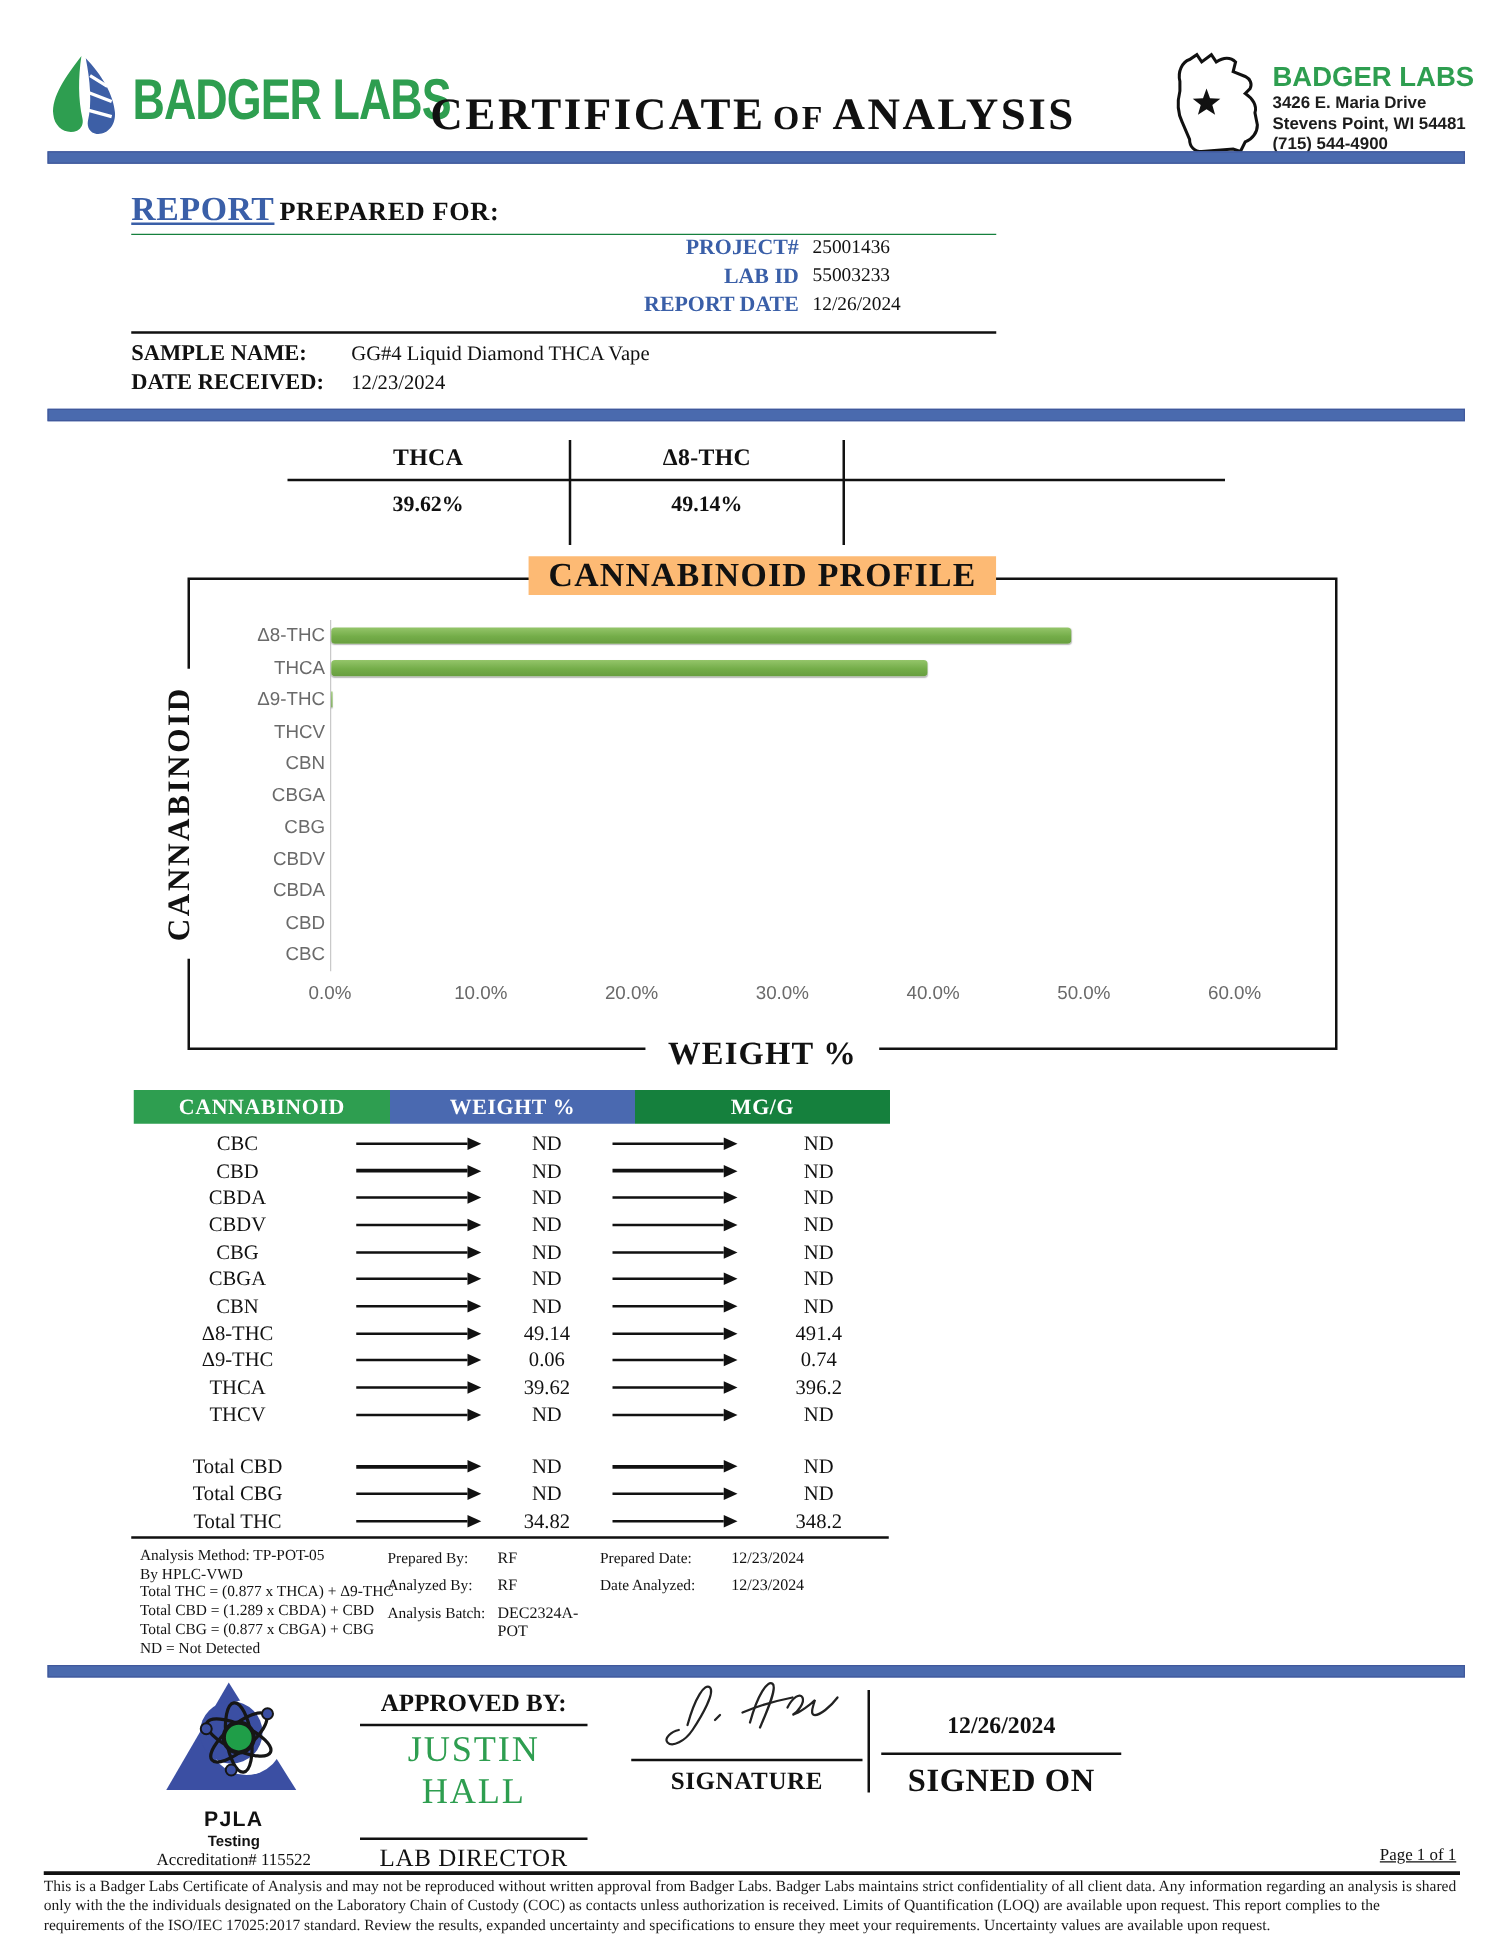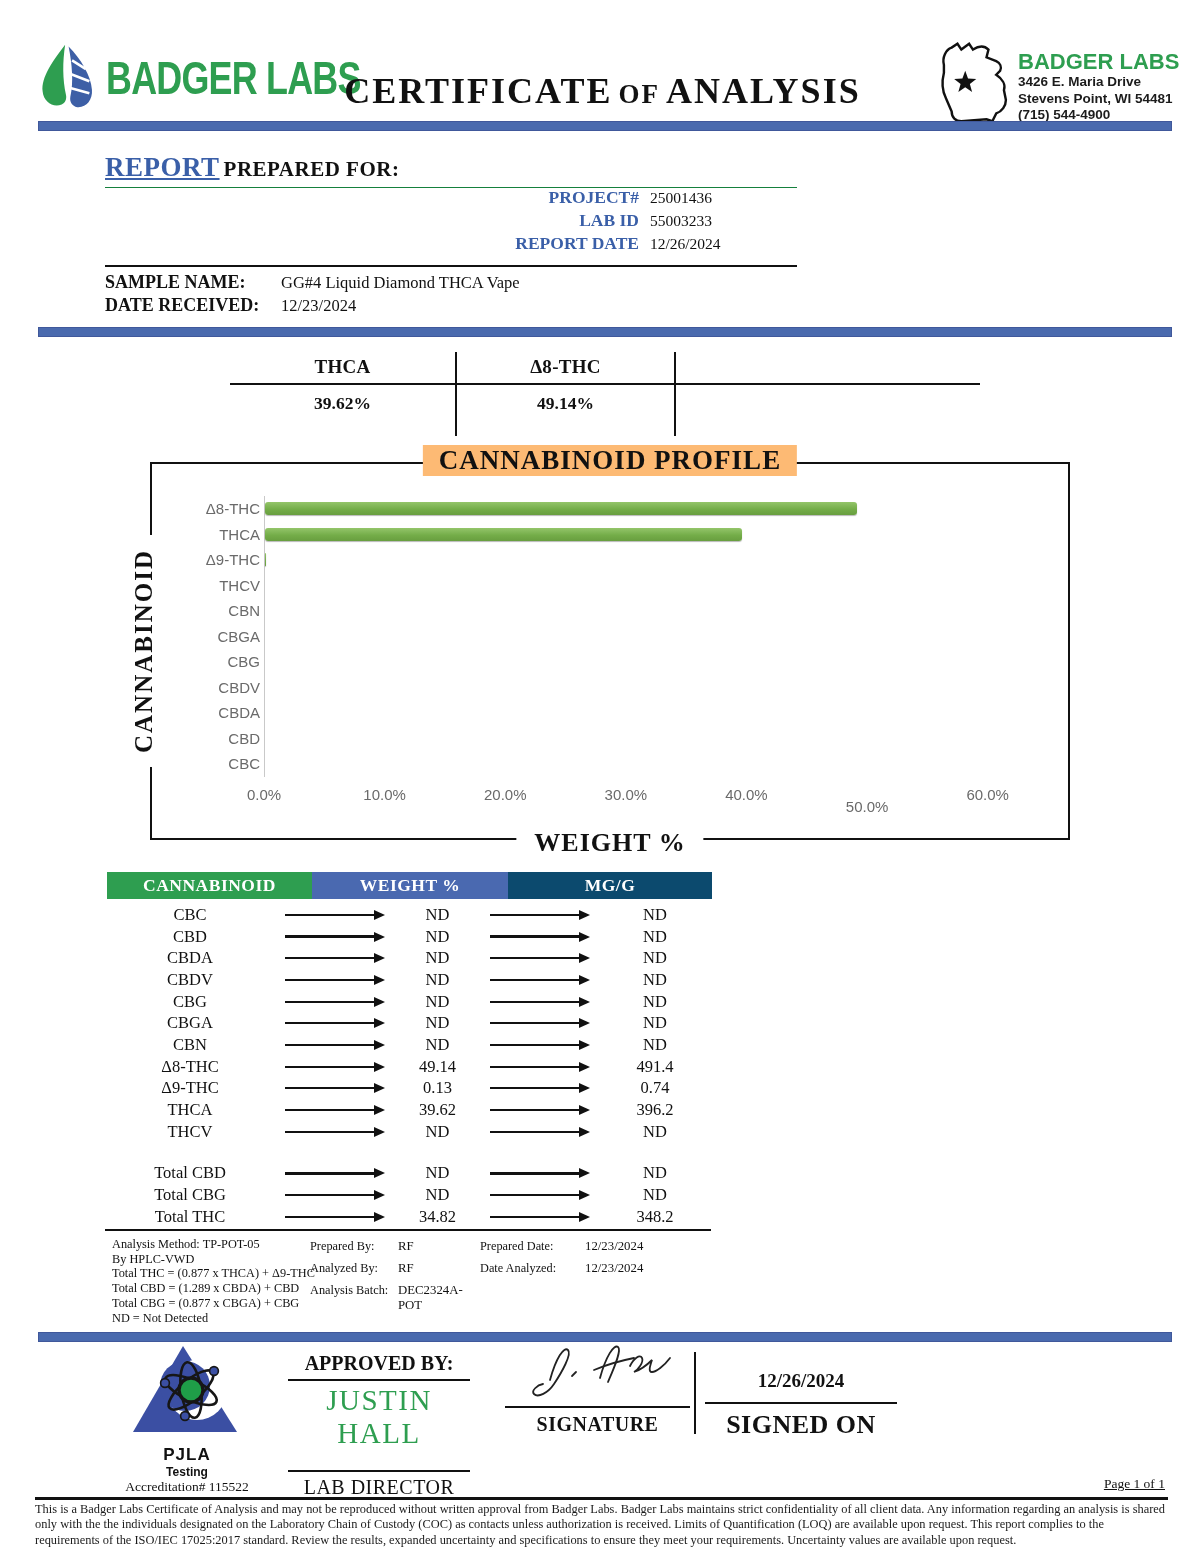--- a/index.html
+++ b/index.html
@@ -213,31 +213,31 @@
         <div class="hbar" style="top: 6px; width: 75.6%; min-width: 1px;"></div>
         <div class="hbar" style="top: 31.5px; width: 60.9538%; min-width: 1px;"></div>
         <div class="hbar" style="top: 57px; width: 0.107692%; min-width: 1px;"></div>
       </div>
     <div class="chart-xticks">
         <span class="xtick" style="left: 0%;">0.0%</span>
         <span class="xtick" style="left: 15.3846%;">10.0%</span>
         <span class="xtick" style="left: 30.7692%;">20.0%</span>
         <span class="xtick" style="left: 46.1538%;">30.0%</span>
         <span class="xtick" style="left: 61.5385%;">40.0%</span>
-        <span class="xtick" style="left: 76.9231%; margin-top: 12px;">50.0%</span>
+        <span class="xtick" style="left: 76.9231%;">50.0%</span>
         <span class="xtick" style="left: 92.3077%;">60.0%</span>
       </div>
     <div class="chart-xlabel">WEIGHT %</div>
   </div>
 
   <div class="rtable">
     <div class="rhead">
         <div class="rhead-cell" style="width: 205px; background-color: rgb(46, 158, 80);">CANNABINOID</div>
         <div class="rhead-cell" style="width: 196px; background-color: rgb(74, 105, 176);">WEIGHT %</div>
-        <div class="rhead-cell" style="width: 204px; background-color: #0c4a6e;">MG/G</div>
+        <div class="rhead-cell" style="width: 204px; background-color: #15803d;">MG/G</div>
       </div>
     <div class="rbody">
         <div class="rrow">
           <div class="rname">CBC</div>
           <div class="arr"></div>
           <div class="rweight">ND</div>
           <div class="arr"></div>
           <div class="rmgg">ND</div>
         </div>
         <div class="rrow">
@@ -285,21 +285,21 @@
         <div class="rrow">
           <div class="rname">Δ8-THC</div>
           <div class="arr"></div>
           <div class="rweight">49.14</div>
           <div class="arr"></div>
           <div class="rmgg">491.4</div>
         </div>
         <div class="rrow">
           <div class="rname">Δ9-THC</div>
           <div class="arr"></div>
-          <div class="rweight">0.13</div>
+          <div class="rweight">0.06</div>
           <div class="arr"></div>
           <div class="rmgg">0.74</div>
         </div>
         <div class="rrow">
           <div class="rname">THCA</div>
           <div class="arr"></div>
           <div class="rweight">39.62</div>
           <div class="arr"></div>
           <div class="rmgg">396.2</div>
         </div>

